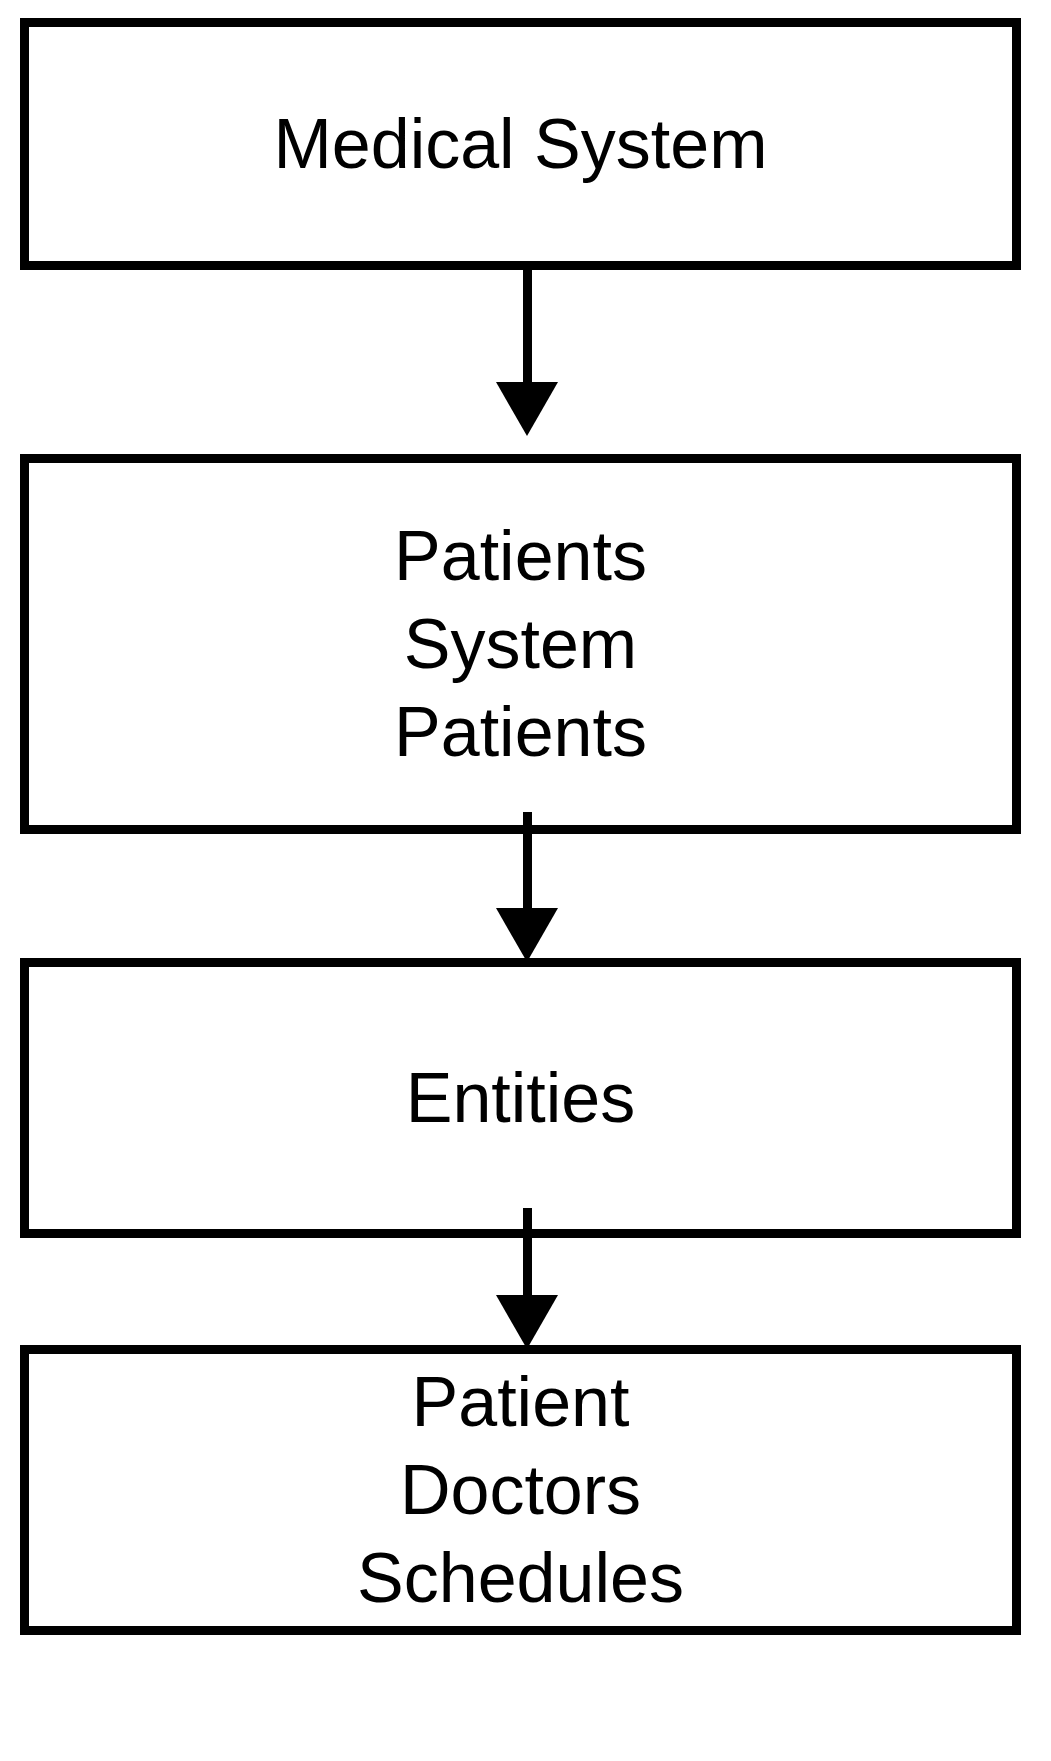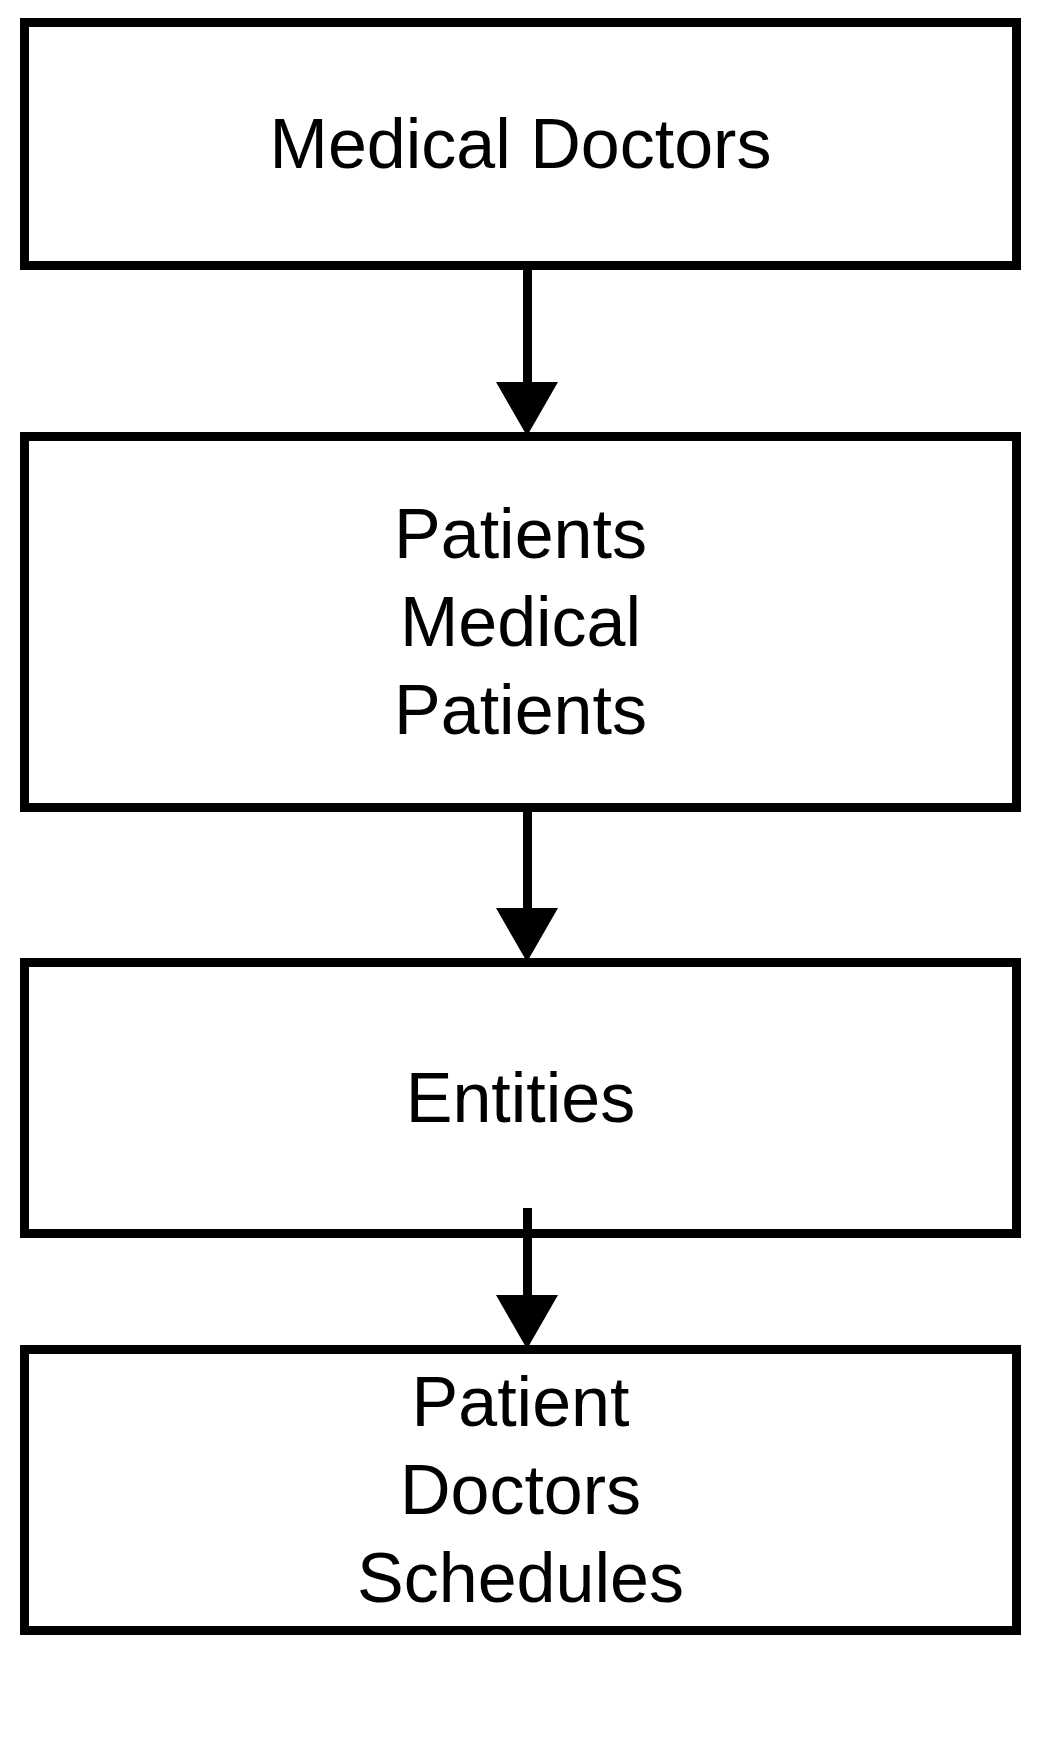--- a/index.html
+++ b/index.html
@@ -29,21 +29,21 @@
     justify-content: center;
     text-align: center;
   }
   .node-line {
     font-size: 70px;
     line-height: 88px;
     white-space: nowrap;
     color: #000000;
   }
   .node-medical-system  { top: 18px;   height: 252px; }
-  .node-system-modules  { top: 432px;  height: 380px; }
+  .node-system-modules  { top: 454px;  height: 380px; }
   .node-entities        { top: 958px;  height: 280px; }
   .node-entity-types    { top: 1345px; height: 290px; }
 
   .arrow {
     position: absolute;
     left: 527px;
     transform: translateX(-50%);
     display: flex;
     flex-direction: column;
     align-items: center;
@@ -64,31 +64,31 @@
     border-right: 31px solid transparent;
     border-top: 54px solid #000000;
   }
 </style>
 </head>
 <body>
 
 <div class="canvas">
 
   <section class="node node-medical-system">
-    <div class="node-line">Medical Doctors</div>
+    <div class="node-line">Medical System</div>
   </section>
 
   <div class="arrow arrow-1">
     <div class="arrow-shaft"></div>
     <div class="arrow-head"></div>
   </div>
 
   <section class="node node-system-modules">
     <div class="node-line">Patients</div>
-    <div class="node-line">Medical</div>
+    <div class="node-line">System</div>
     <div class="node-line">Patients</div>
   </section>
 
   <div class="arrow arrow-2">
     <div class="arrow-shaft"></div>
     <div class="arrow-head"></div>
   </div>
 
   <section class="node node-entities">
     <div class="node-line">Entities</div>

